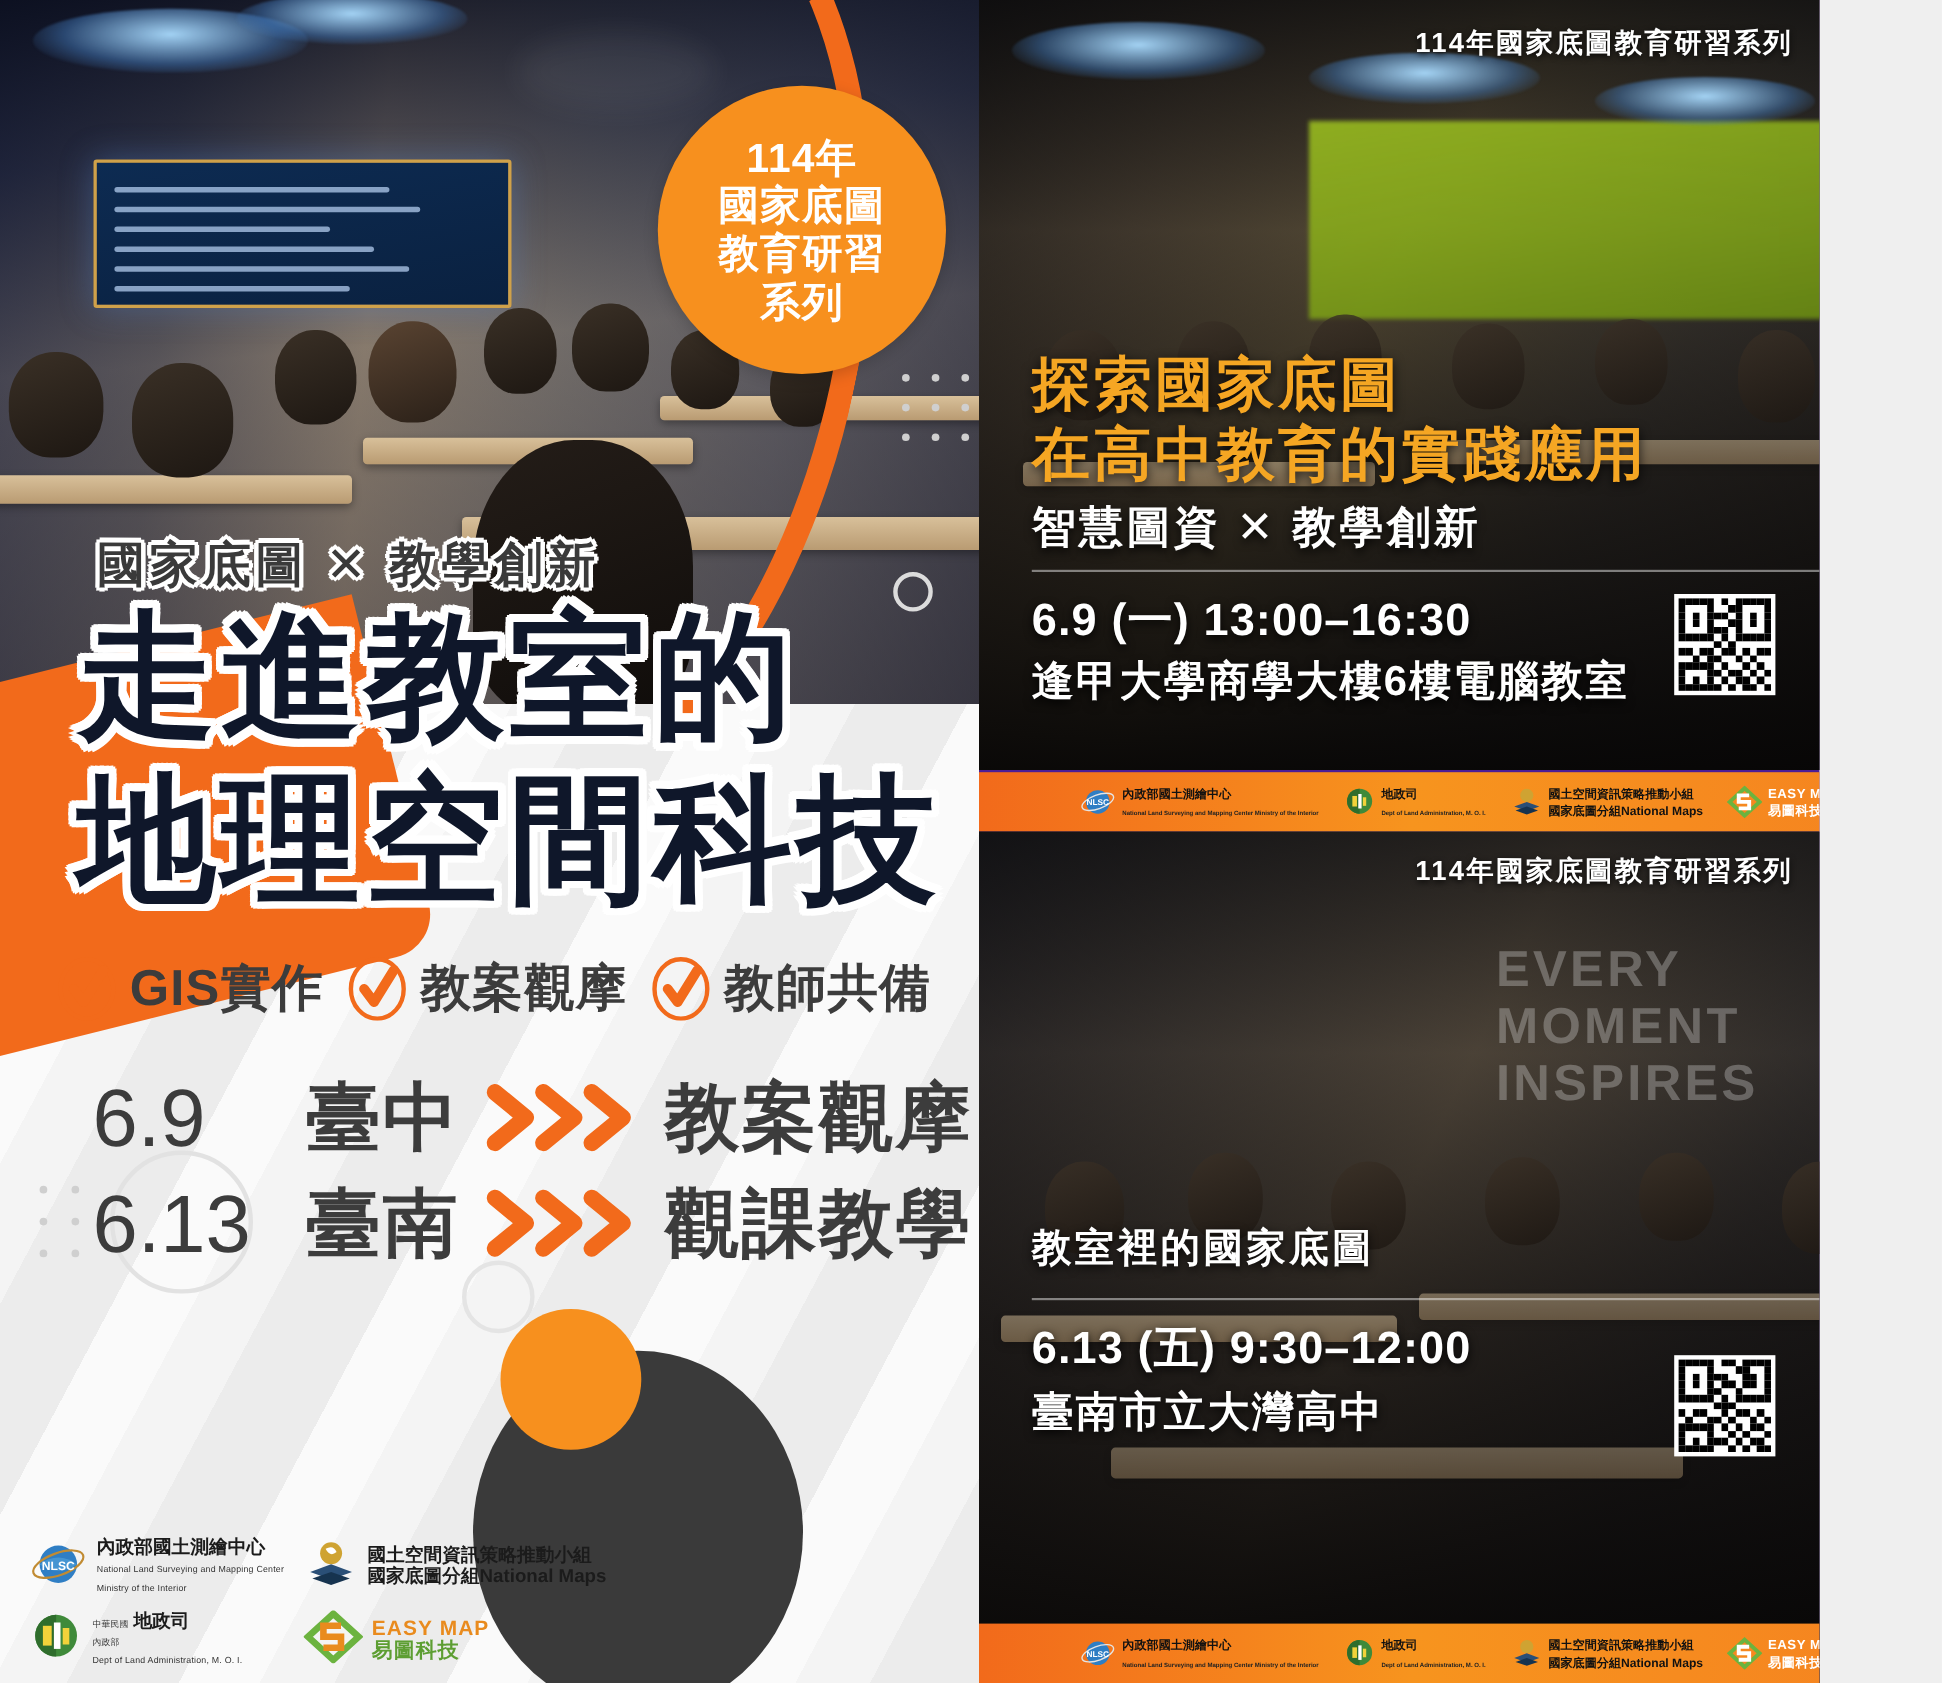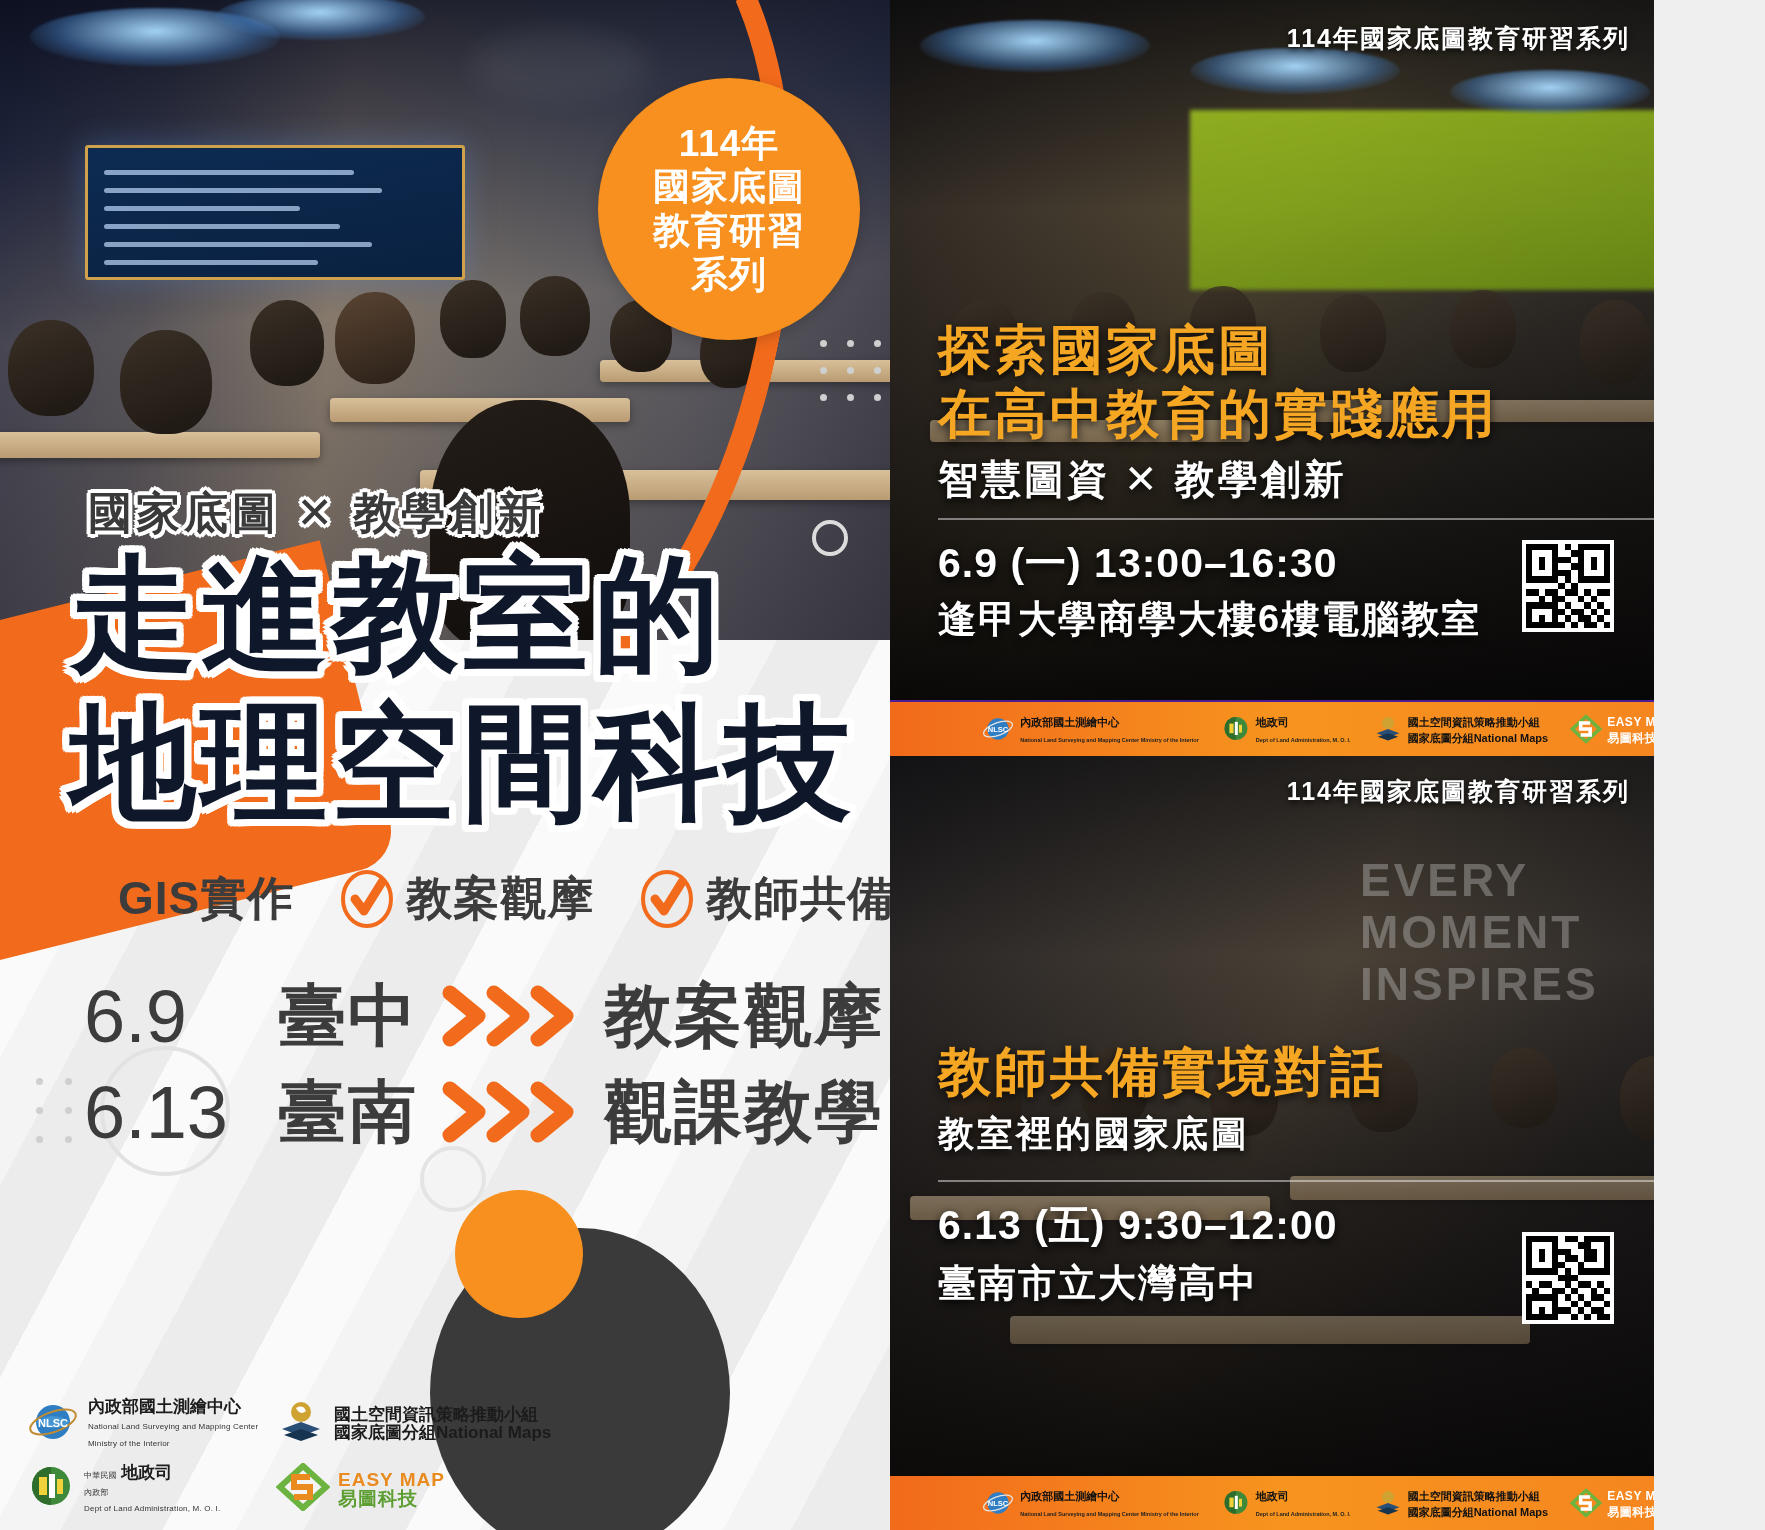--- a/index.html
+++ b/index.html
@@ -122,21 +122,21 @@
       0 -7px 0 #fff, 0 7px 0 #fff, -7px 0 0 #fff, 7px 0 0 #fff,
       -4px -7px 0 #fff, 4px -7px 0 #fff, -4px 7px 0 #fff, 4px 7px 0 #fff,
       -7px -4px 0 #fff, 7px -4px 0 #fff, -7px 4px 0 #fff, 7px 4px 0 #fff;
   }
   .title1 { top: 552px; }
   .title2 { top: 700px; }
 
   
   .features {
     position: absolute; left: 50px; top: 868px;
-    display: flex; align-items: center; gap: 44px;
+    display: flex; align-items: center; gap: 20px;
   }
   .feat { display: flex; align-items: center; gap: 10px; }
   .chk {
     width: 58px; height: 58px; position: relative; flex: none;
   }
   .chk svg { display: block; }
   .feat-label {
     font-size: 46px; font-weight: 700; color: #3c3c3c; letter-spacing: 1px; white-space: nowrap;
   }
 
@@ -726,21 +726,20 @@
       <div class="head" style="left:60px;  top:300px; width:72px; height:84px; opacity:.85;"></div>
       <div class="head" style="left:190px; top:292px; width:68px; height:80px; opacity:.85;"></div>
       <div class="head" style="left:320px; top:300px; width:68px; height:80px; opacity:.85;"></div>
       <div class="head" style="left:460px; top:296px; width:68px; height:80px; opacity:.85;"></div>
       <div class="head" style="left:600px; top:292px; width:68px; height:80px; opacity:.85;"></div>
       <div class="head" style="left:730px; top:300px; width:72px; height:84px; opacity:.85;"></div>
     </div>
 
     <div class="rp-kicker2">114年國家底圖教育研習系列</div>
 
-    <div class="rp-h1" style="top:1040px;">教師共備實境對話</div>
     <div class="rp-sub" style="top:1110px; font-size:36px;">教室裡的國家底圖</div>
     <div class="rp-rule" style="top:1180px;"></div>
     <div class="rp-when" style="top:1198px;">6.13 (五) 9:30–12:00</div>
     <div class="rp-where" style="top:1258px;">臺南市立大灣高中</div>
 
     <div class="qr" style="right:40px; top:1232px;">
       <div class="qr-grid">
         <i class="on"></i>
           <i class="on"></i>
           <i class="on"></i>

